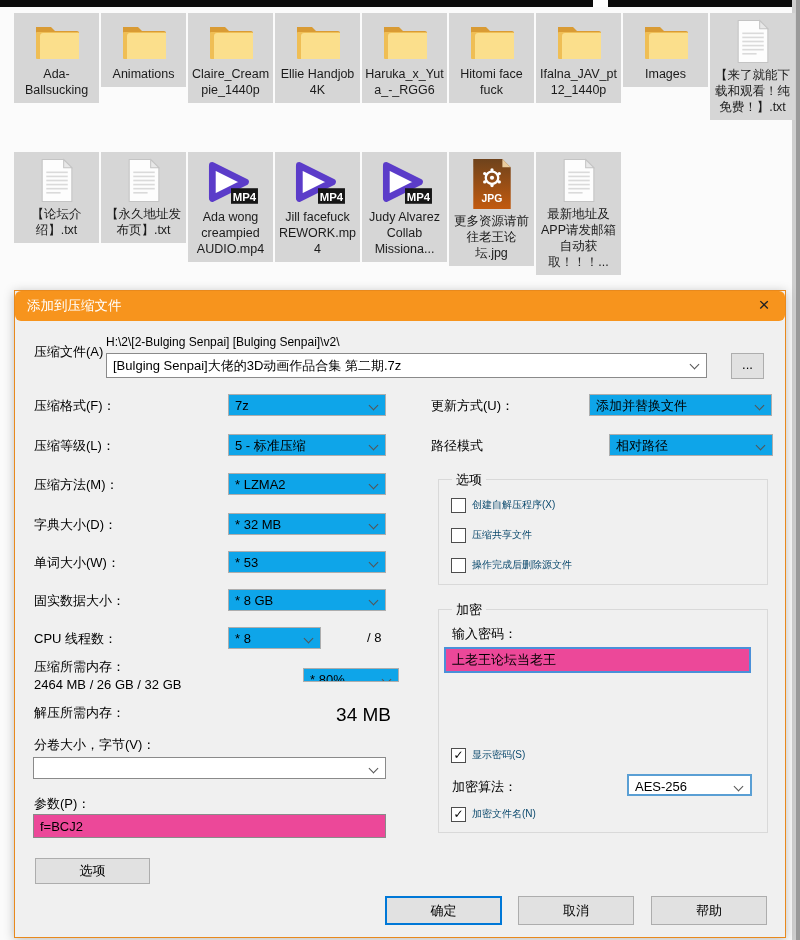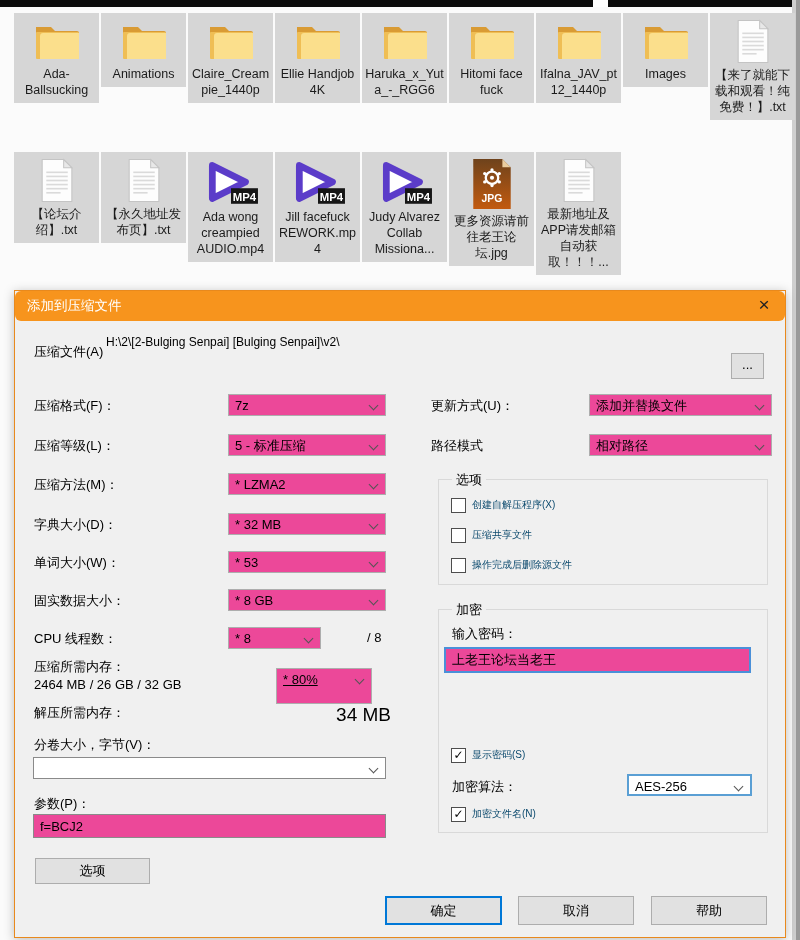--- a/index.html
+++ b/index.html
@@ -25,21 +25,21 @@
   .dlg{position:absolute;left:14px;top:290px;width:772px;height:648px;background:#F0F0F0;
        border:1px solid #E8891D;box-sizing:border-box;box-shadow:0 2px 10px rgba(0,0,0,.25);}
   .titlebar{position:absolute;left:0;top:0;right:0;height:30px;background:#F7941D;border-radius:6px;}
   .title{position:absolute;left:12px;top:0;line-height:30px;font-size:13.5px;color:#fff;}
   .close{position:absolute;right:0;top:0;width:42px;height:30px;line-height:28px;
          text-align:center;font-size:19px;color:#222;cursor:default;}
 
   .lbl{position:absolute;font-size:13px;color:#000;white-space:nowrap;}
   .small{font-size:12px;}
   .combo{position:absolute;height:22px;box-sizing:border-box;border:1px solid #ADADAD;
-         background:#ec4899;font-size:13px;line-height:19px;padding:1px 20px 1px 6px;
+         background:#0ea5e9;font-size:13px;line-height:19px;padding:1px 20px 1px 6px;
          white-space:nowrap;overflow:hidden;}
   .combo::after{content:"";position:absolute;right:8px;top:7px;width:6px;height:6px;
          border-right:1.6px solid #555;border-bottom:1.6px solid #555;
          transform:rotate(45deg);}
   .combo.white{background:#fff;border-color:#8a8a8a;}
   .combo.blue{background:#fff;border:2px solid #5A9FD4;}
   .txt{position:absolute;box-sizing:border-box;border:1px solid #8a8a8a;background:#ec4899;
        font-size:13px;padding:2px 6px;font-family:inherit;}
   .txt.blue{border:2px solid #4A90D9;}
   .btn{position:absolute;background:#E1E1E1;border:1px solid #ADADAD;box-sizing:border-box;
@@ -207,20 +207,23 @@
 </div>
 
 <div class="dlg">
   <div class="titlebar">
     <span class="title">添加到压缩文件</span>
     <span class="close">×</span>
   </div>
 
   <span class="lbl" style="left:19px;top:52px;">压缩文件(A)</span>
   <span class="lbl small" style="left:91px;top:44px;">H:\2\[2-Bulging Senpai] [Bulging Senpai]\v2\</span>
+  <div class="combo white" style="left:91px;top:62px;width:601px;height:25px;line-height:21px;">
+    <span>[Bulging Senpai]大佬的3D动画作品合集 第二期.7z</span>
+  </div>
   <div class="btn" style="left:716px;top:62px;width:33px;height:26px;line-height:22px;">...</div>
 
   <span class="lbl" style="left:19px;top:106px;">压缩格式(F)：</span>
   <div class="combo" style="left:213px;top:103px;width:158px;">
     <span>7z</span>
   </div>
 
   <span class="lbl" style="left:19px;top:146px;">压缩等级(L)：</span>
   <div class="combo" style="left:213px;top:143px;width:158px;">
     <span>5 - 标准压缩</span>
@@ -247,21 +250,21 @@
   </div>
 
   <span class="lbl" style="left:19px;top:339px;">CPU 线程数：</span>
   <div class="combo" style="left:213px;top:336px;width:93px;">
     <span>* 8</span>
   </div>
   <span class="lbl" style="left:352px;top:339px;">/ 8</span>
 
   <span class="lbl" style="left:19px;top:367px;">压缩所需内存：</span>
   <span class="lbl" style="left:19px;top:386px;">2464 MB / 26 GB / 32 GB</span>
-  <div class="combo" style="left:261px;top:377px;width:96px;height:36px;text-decoration:underline;">
+  <div class="combo" style="left:288px;top:377px;width:96px;height:14px;text-decoration:underline;">
     <span>* 80%</span>
   </div>
 
   <span class="lbl" style="left:19px;top:413px;">解压所需内存：</span>
   <span class="rval" style="left:280px;top:413px;width:96px;">34 MB</span>
 
   <span class="lbl" style="left:19px;top:445px;">分卷大小，字节(V)：</span>
   <div class="combo white" style="left:18px;top:466px;width:353px;">
     <span></span>
   </div>
@@ -270,21 +273,21 @@
   <input class="txt" style="left: 18px; top: 523px; width: 353px; height: 24px;" value="f=BCJ2">
 
   <div class="btn" style="left:20px;top:567px;width:115px;height:26px;line-height:24px;">选项</div>
 
   <span class="lbl" style="left:416px;top:106px;">更新方式(U)：</span>
   <div class="combo" style="left:574px;top:103px;width:183px;">
     <span>添加并替换文件</span>
   </div>
 
   <span class="lbl" style="left:416px;top:146px;">路径模式</span>
-  <div class="combo" style="left:574px;top:143px;width:183px;">
+  <div class="combo" style="left:594px;top:143px;width:164px;">
     <span>相对路径</span>
   </div>
 
   <div class="grp" style="left:423px;top:188px;width:330px;height:106px;"></div>
   <span class="grp-title" style="left:437px;top:180px;">选项</span>
   <span class="cb" style="left:436px;top:207px;"></span>
   <span class="cblbl" style="left:457px;top:207px;">创建自解压程序(X)</span>
   <span class="cb" style="left:436px;top:237px;"></span>
   <span class="cblbl" style="left:457px;top:237px;">压缩共享文件</span>
   <span class="cb" style="left:436px;top:267px;"></span>

